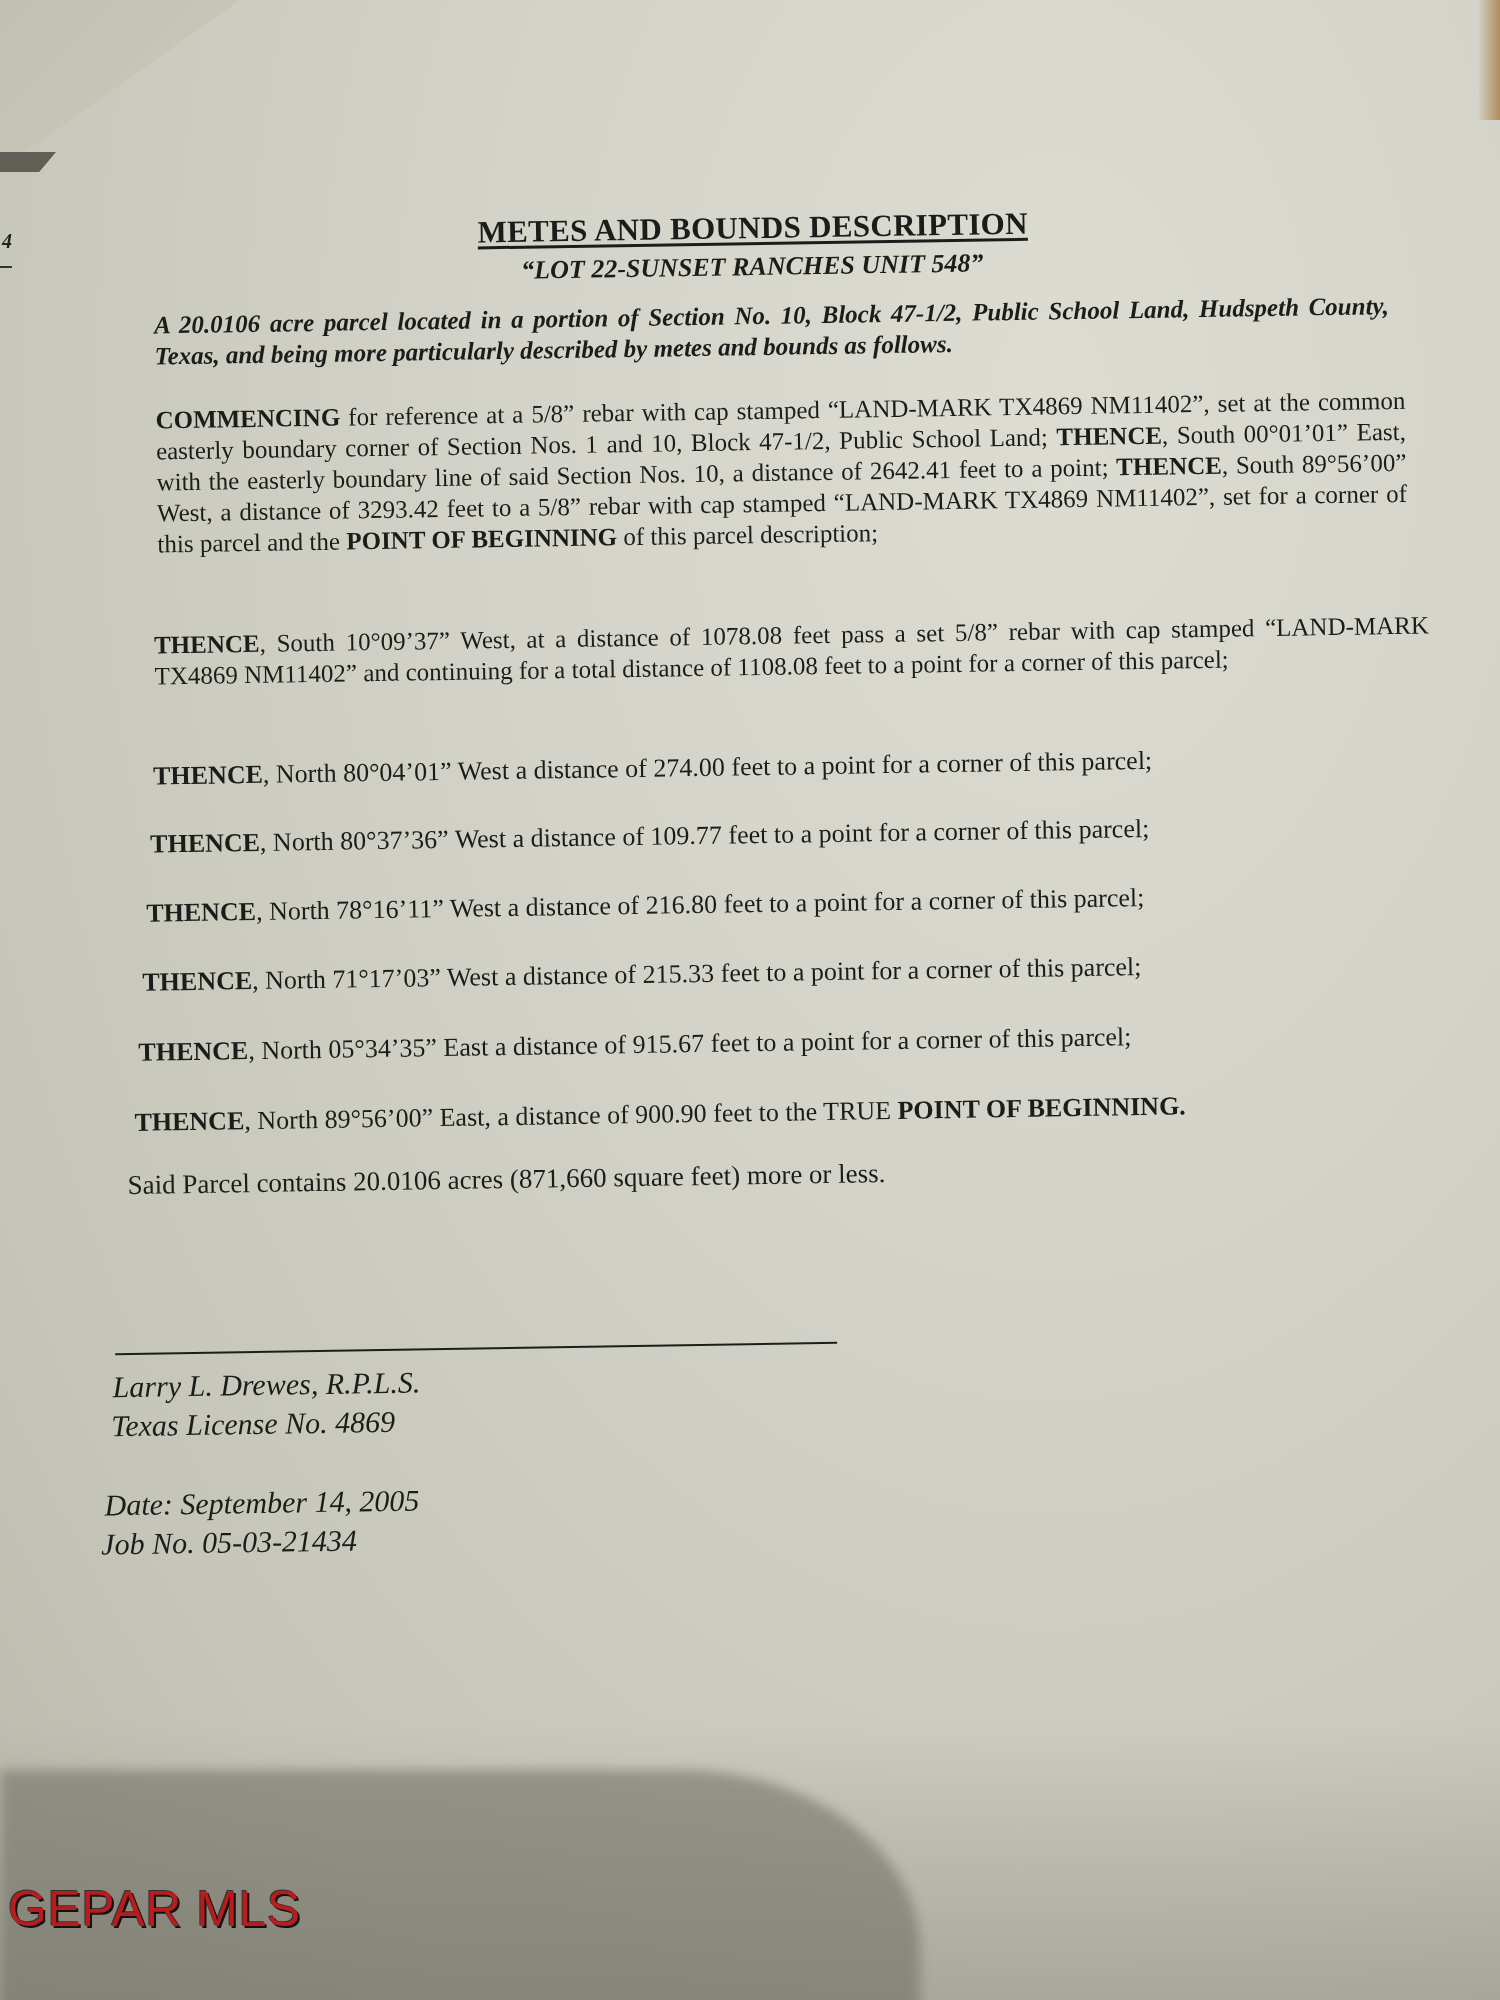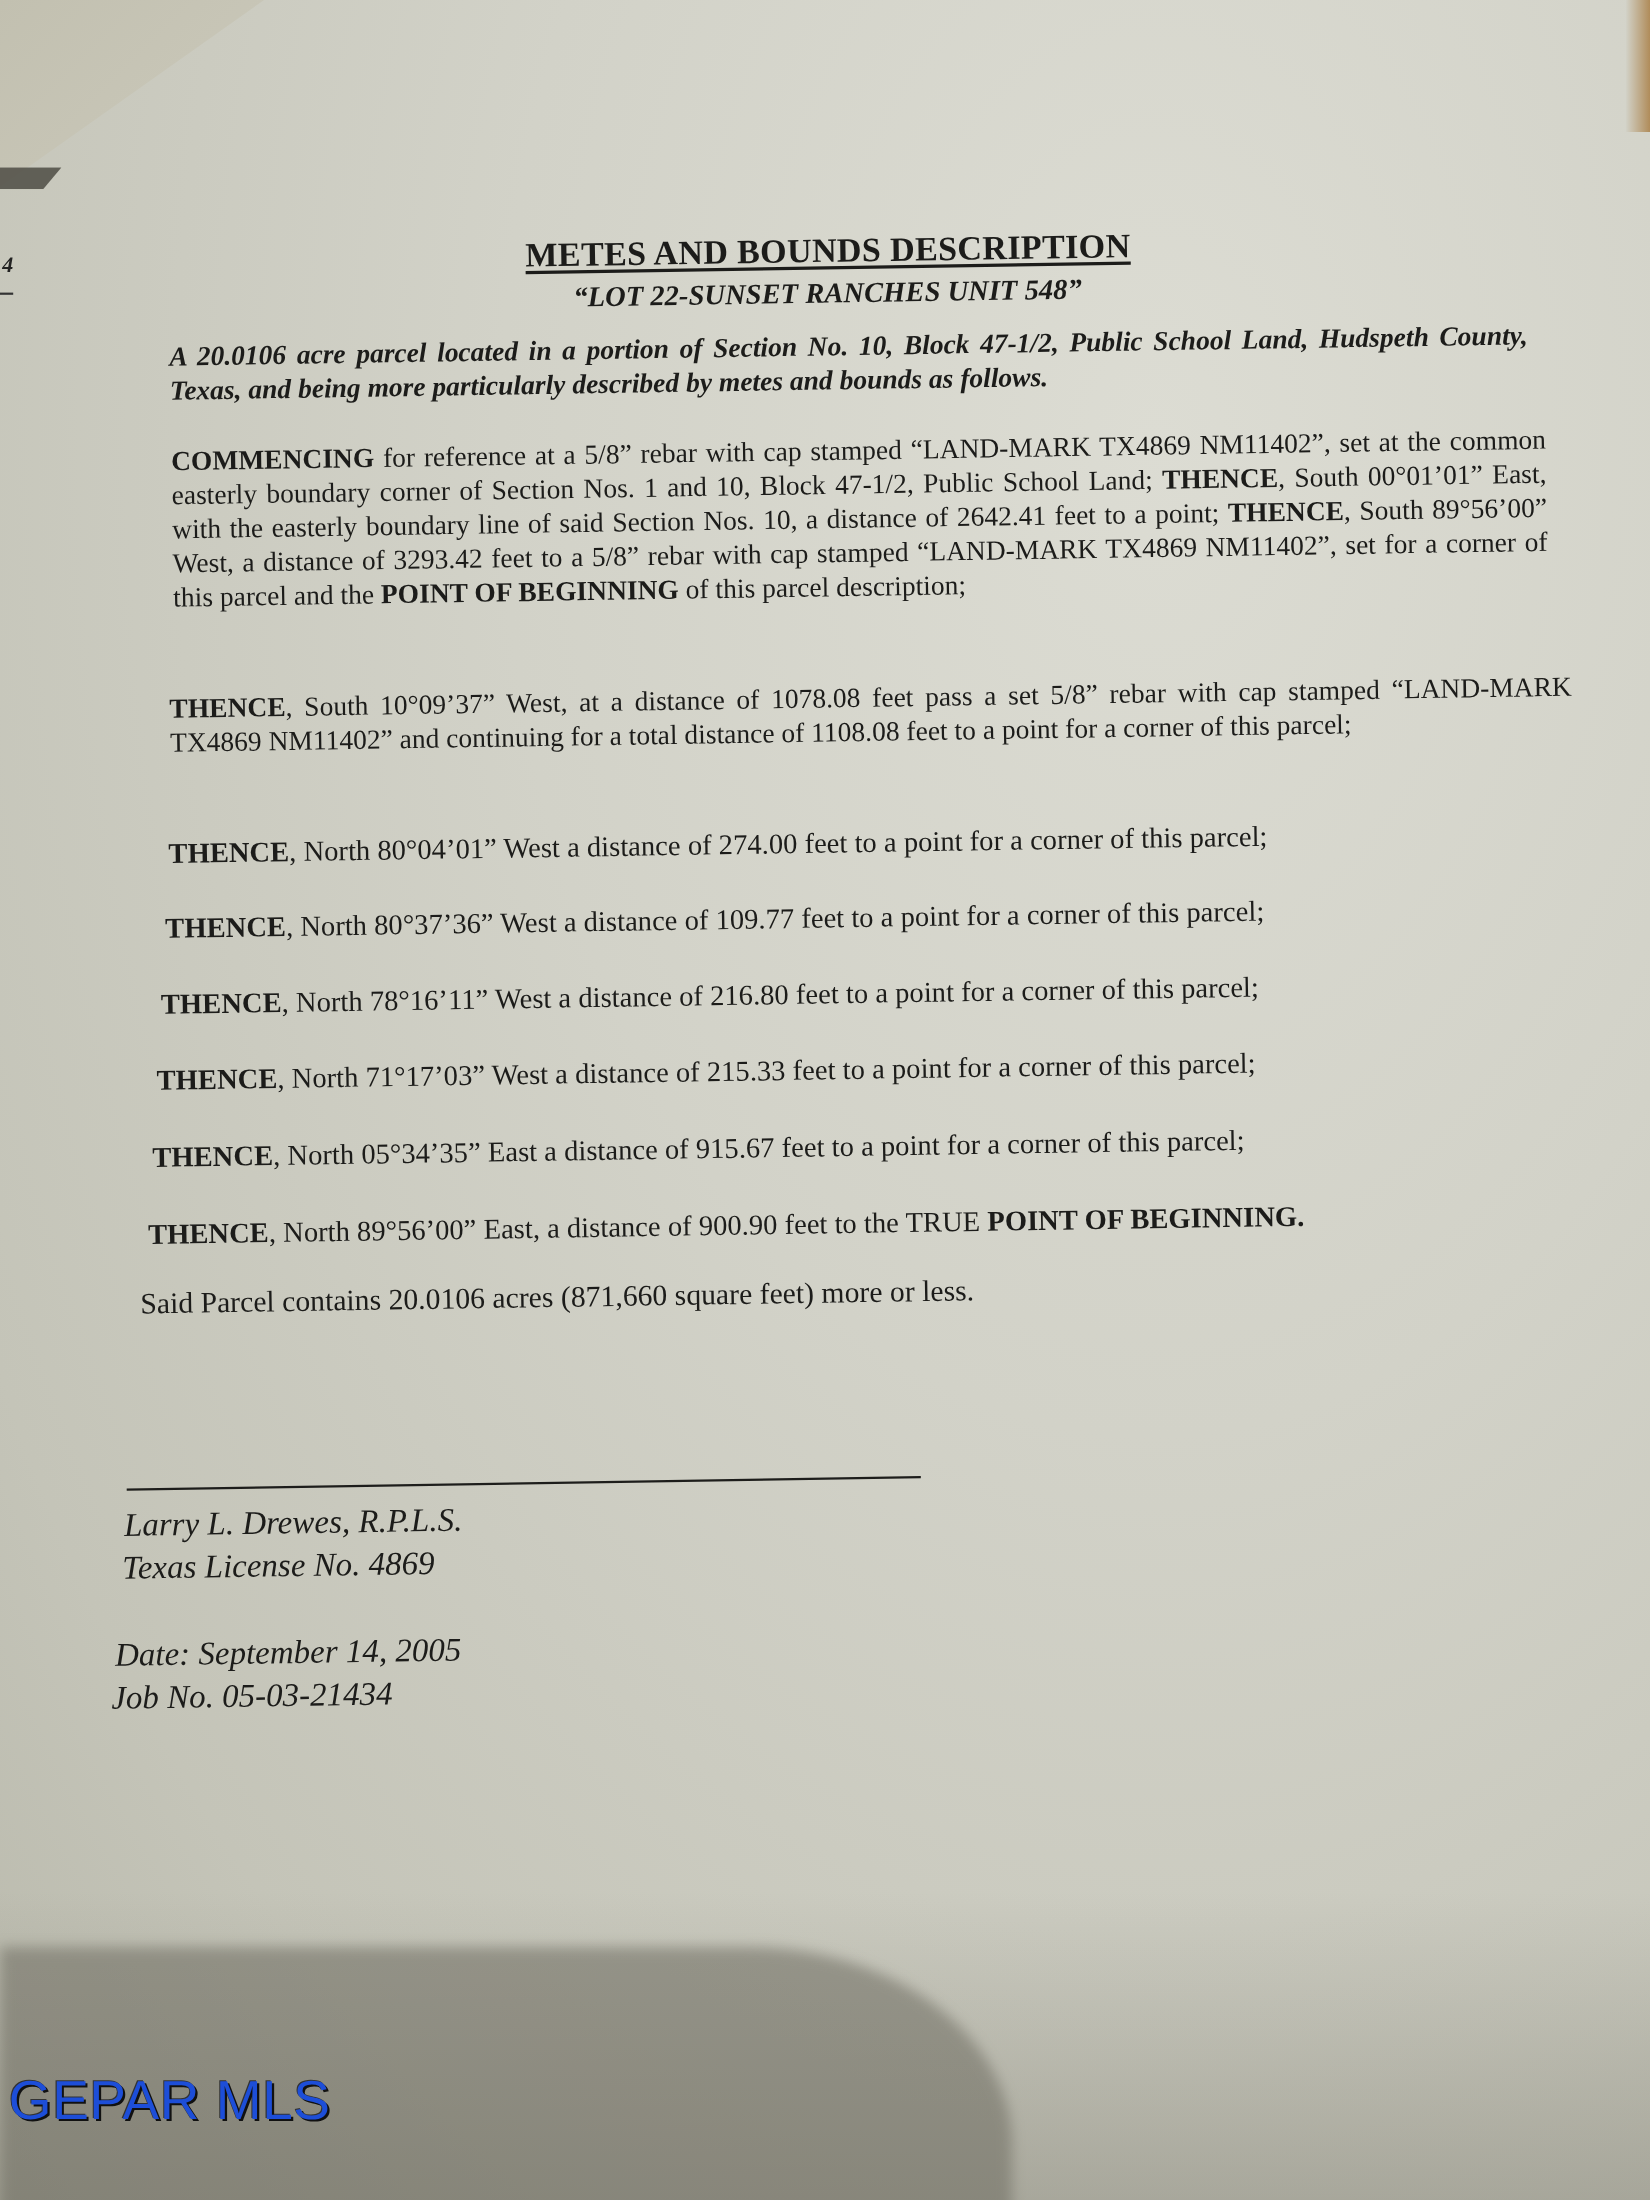--- a/index.html
+++ b/index.html
@@ -64,21 +64,21 @@
   .call1 { left:155px; top:620px; width:1275px; }
   .call { position:absolute; font-size:26px; white-space:nowrap; }
   .b { font-weight:bold; }
   .summary { position:absolute; left:120px; top:1160px; font-size:27px; white-space:nowrap; }
   .sig-line {
     position:absolute; left:105px; top:1343px; width:722px; height:2px; background:#1d1d1b;
   }
   .sig { position:absolute; font-style:italic; font-size:30px; white-space:nowrap; }
   .watermark {
     position:absolute; left:8px; top:1880px;
-    font-family:"Liberation Sans", sans-serif; font-size:50px; color:#1d4ed8;
+    font-family:"Liberation Sans", sans-serif; font-size:50px; color:#b91c1c;
     text-shadow:2px 2px 0 #111, -1px -1px 0 #333;
     letter-spacing:0.5px;
   }
 </style>
 </head>
 <body>
 
 <div class="paper-bg"></div>
 <div class="under-sheet"></div>
 <div class="under-shadow"></div>

